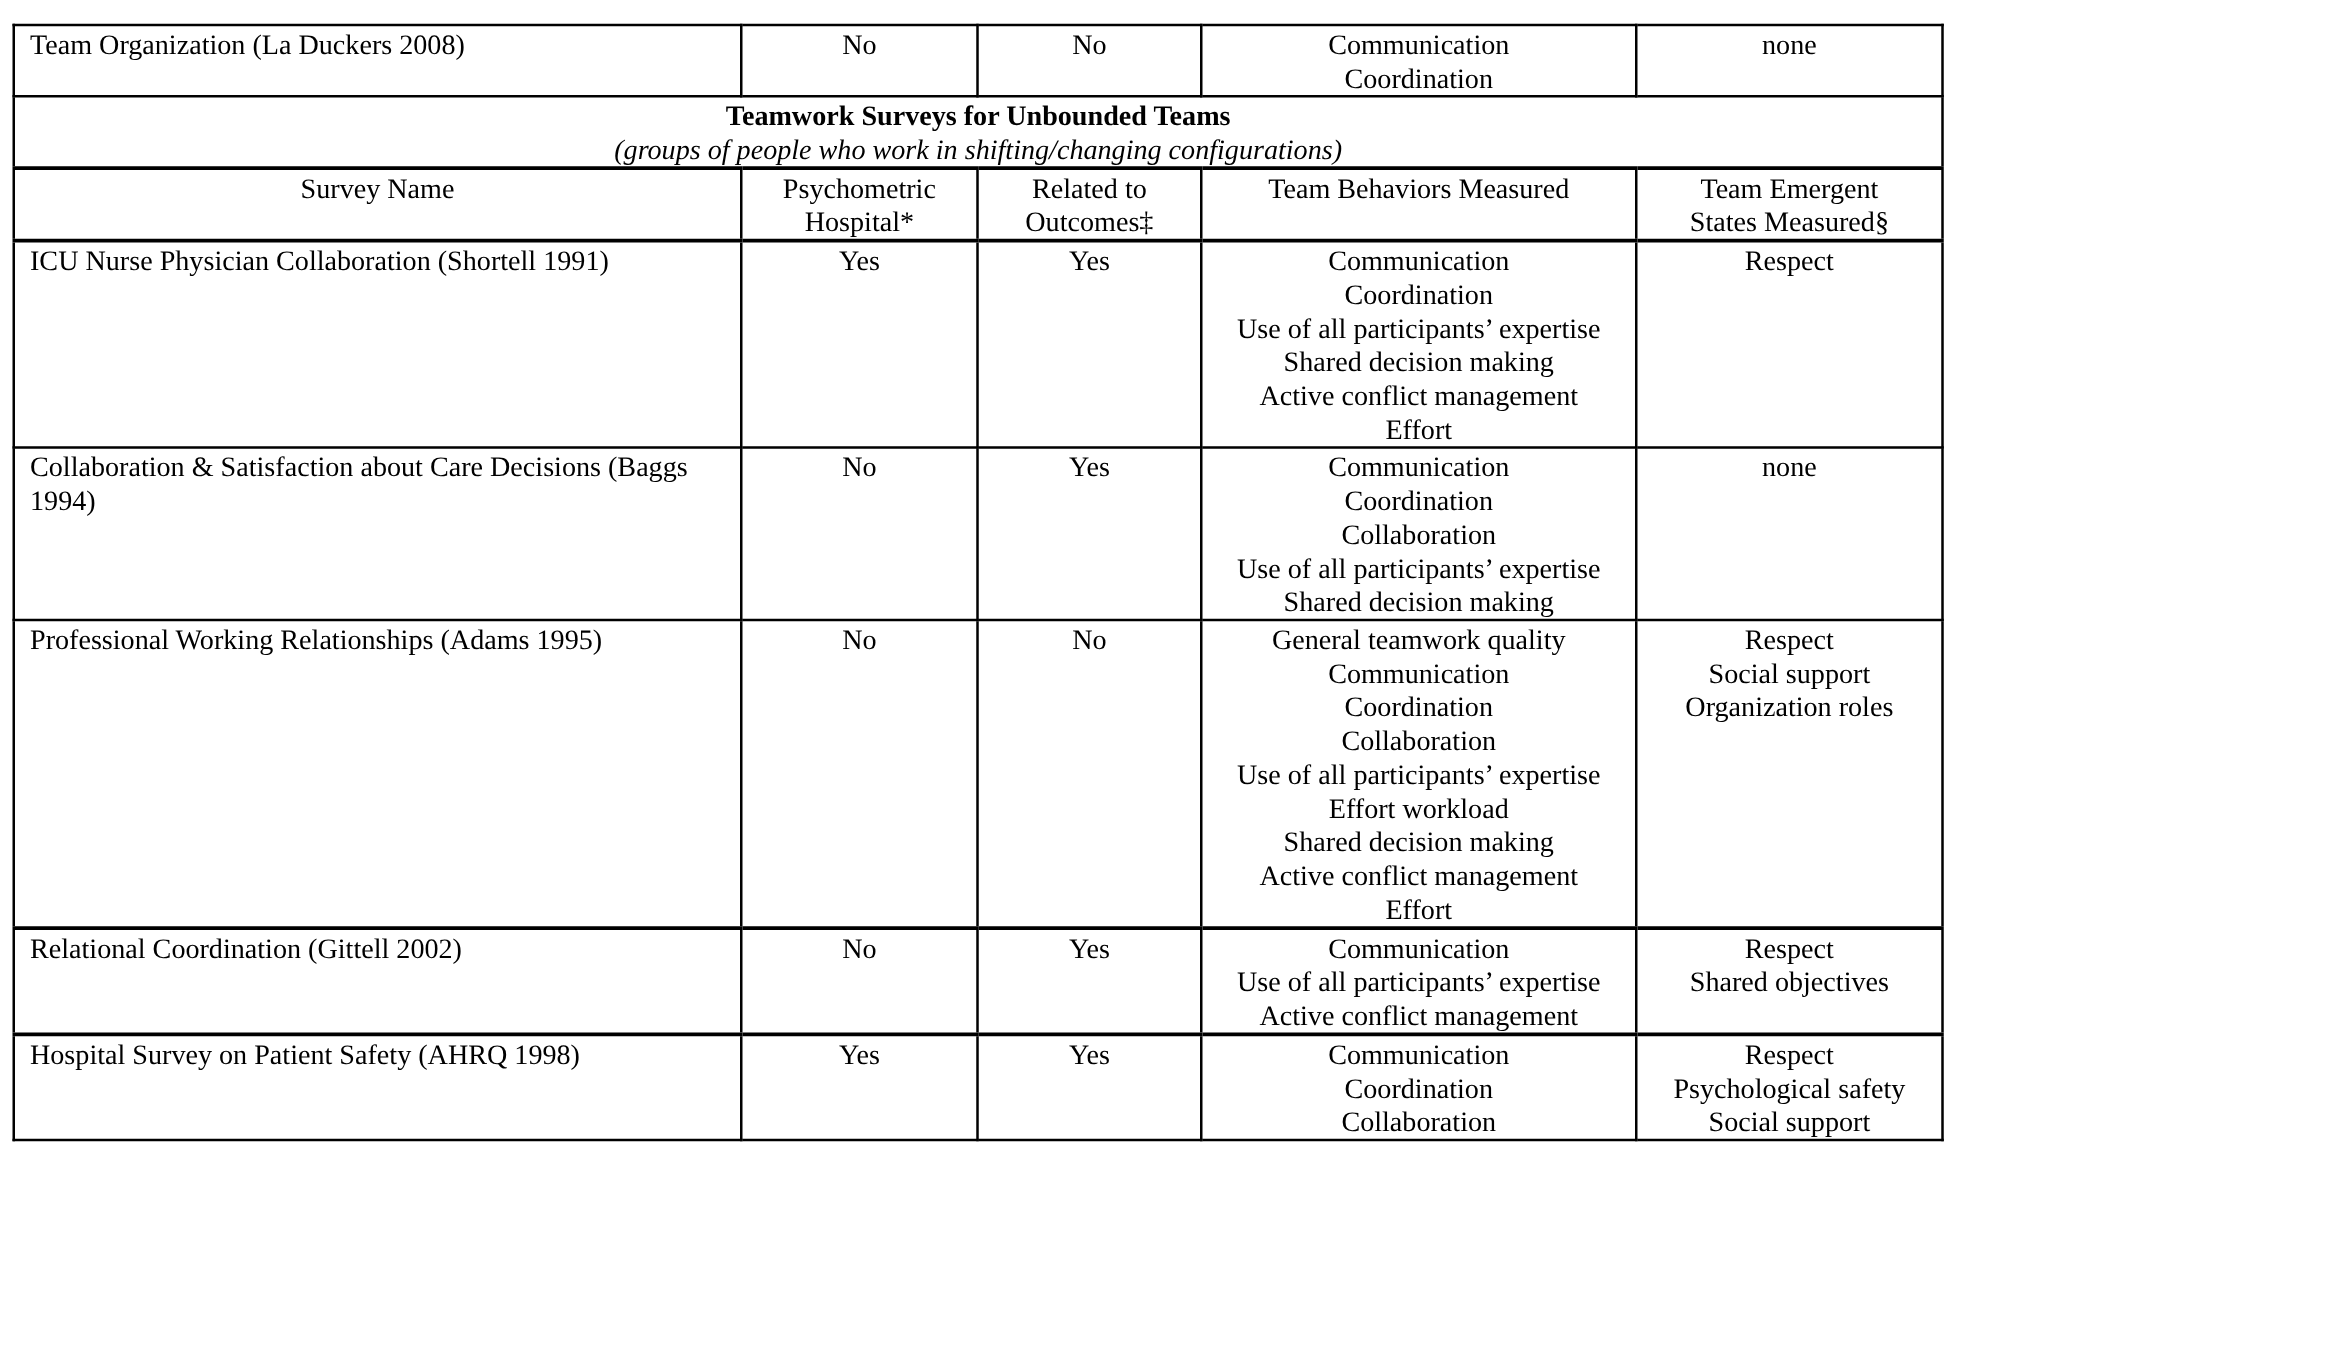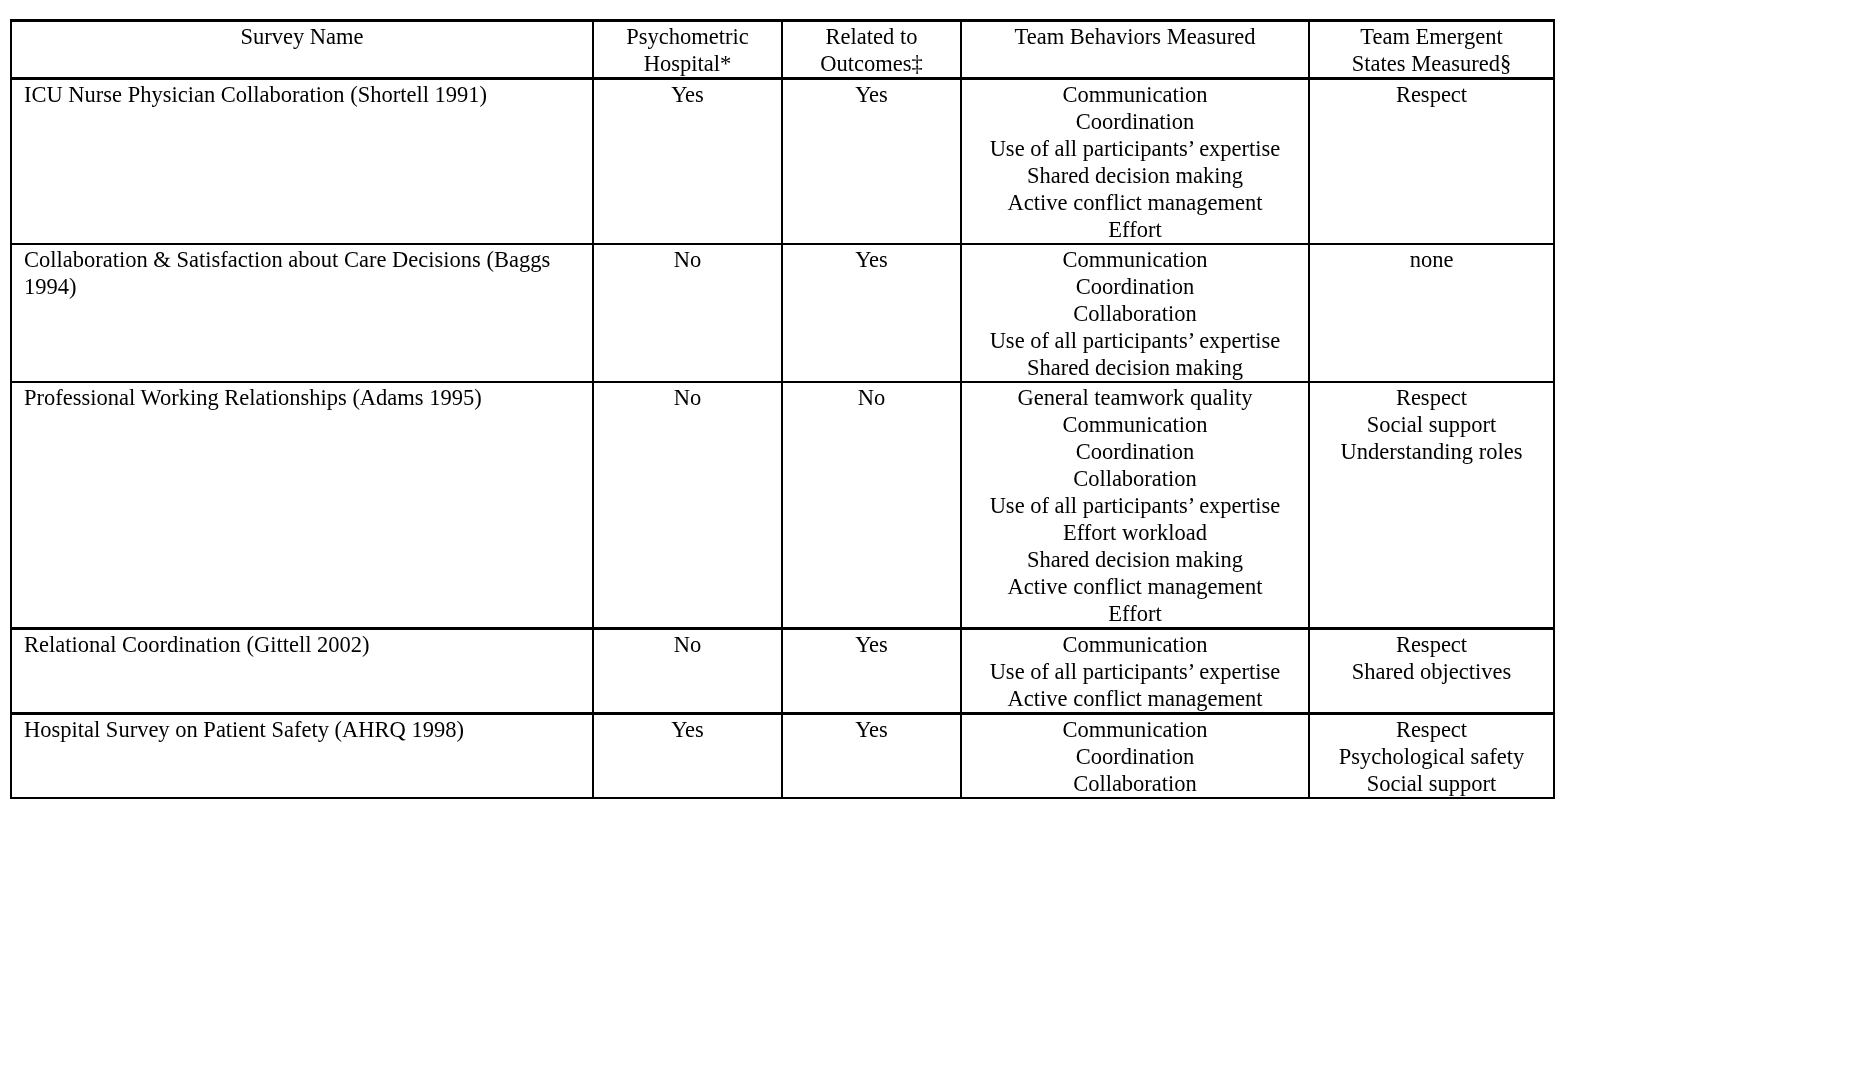--- a/index.html
+++ b/index.html
@@ -42,20 +42,38 @@
 <div class="page">
   <table class="survey">
     <colgroup>
       <col class="c-name">
         <col class="c-valid">
         <col class="c-outc">
         <col class="c-beh">
         <col class="c-emer">
     </colgroup>
     <tbody id="tbody">
+      <tr>
+        <td class="left">Team Organization (La Duckers 2008)</td>
+        <td class="center">No</td>
+        <td class="center">No</td>
+        <td class="center">
+          <span class="line">Communication</span>
+          <span class="line">Coordination</span>
+        </td>
+        <td class="center">
+          <span class="line">none</span>
+        </td>
+      </tr>
+      <tr class="section">
+        <td colspan="5">
+          <span class="section-title">Teamwork Surveys for Unbounded Teams</span>
+          <span class="section-subtitle">(groups of people who work in shifting/changing configurations)</span>
+        </td>
+      </tr>
       <tr class="thick-top">
         <th>
           <span class="line">Survey Name</span>
         </th>
         <th>
           <span class="line">Psychometric</span>
           <span class="line">Hospital*</span>
         </th>
         <th>
           <span class="line">Related to</span>
@@ -111,21 +129,21 @@
             <span class="line">Collaboration</span>
             <span class="line">Use of all participants’ expertise</span>
             <span class="line">Effort workload</span>
             <span class="line">Shared decision making</span>
             <span class="line">Active conflict management</span>
             <span class="line">Effort</span>
           </td>
           <td class="center">
             <span class="line">Respect</span>
             <span class="line">Social support</span>
-            <span class="line">Understanding roles</span>
+            <span class="line">Organization roles</span>
           </td>
         </tr>
         <tr class="thick-top">
           <td class="left">Relational Coordination (Gittell 2002)</td>
           <td class="center">No</td>
           <td class="center">Yes</td>
           <td class="center">
             <span class="line">Communication</span>
             <span class="line">Use of all participants’ expertise</span>
             <span class="line">Active conflict management</span>

